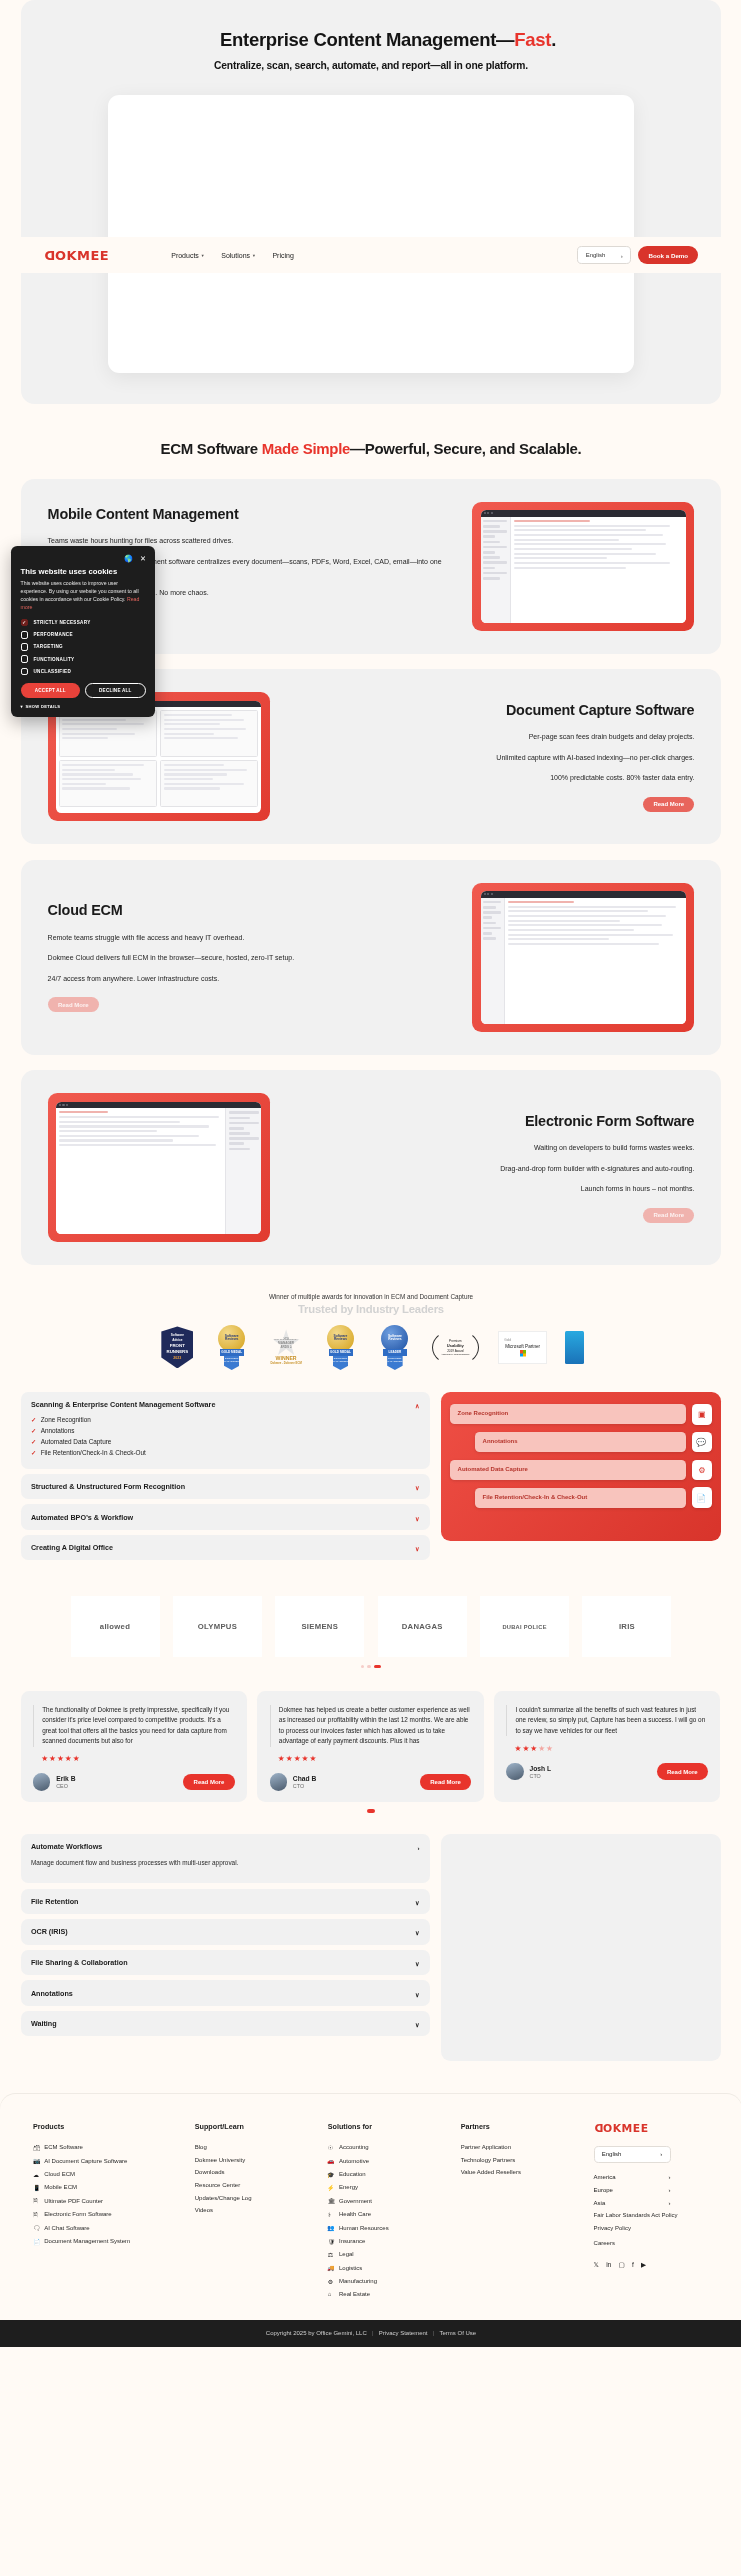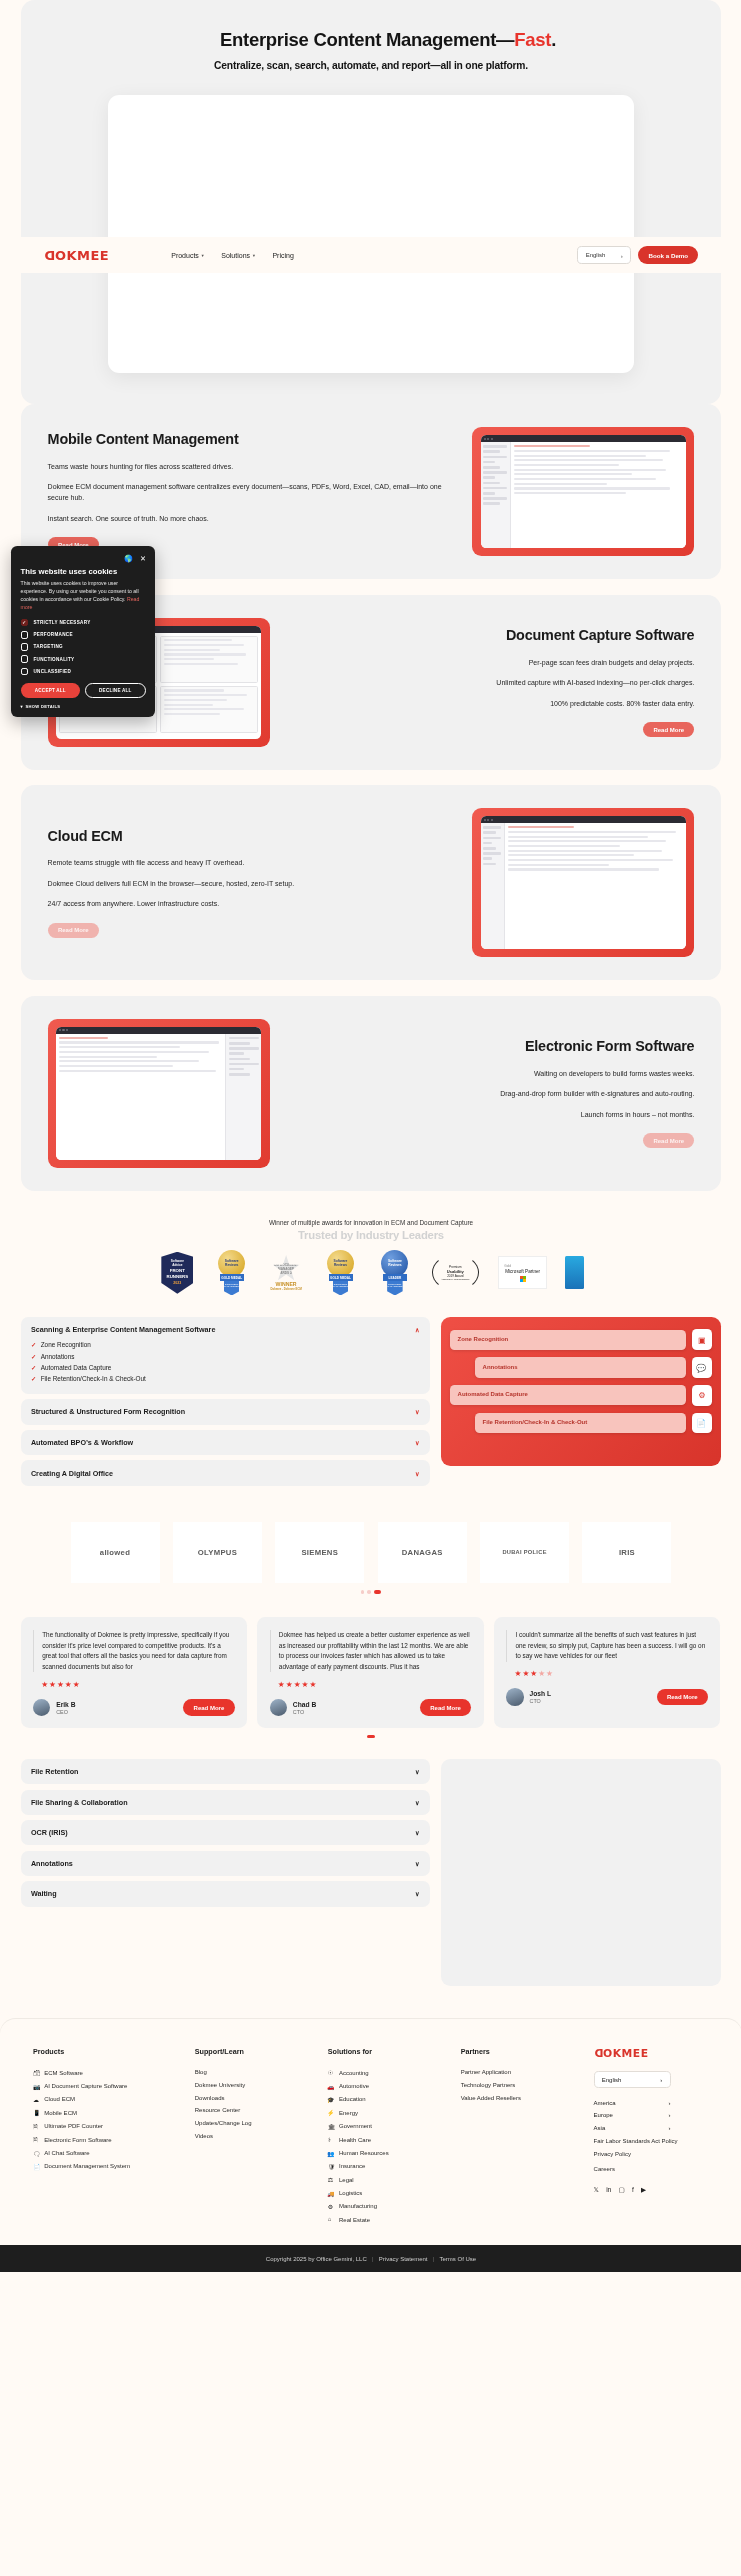--- a/index.html
+++ b/index.html
@@ -264,21 +264,21 @@
     align-items: flex-start;
   }
   .acc-col { flex: 1 1 56%; }
   .acc-item {
     background: #f1f1f1;
     border-radius: 7.2px;
     margin-bottom: 5.2px;
     padding: 8.2px 10.3px;
   }
   .acc-head {
-    display: flex; align-items: center; justify-content: space-between;
+    display: flex; align-items: flex-end; justify-content: space-between;
     font-size: 7.2px; font-weight: 700; cursor: pointer;
   }
   .acc-chev { color: #d9342b; font-size: 6.2px; }
   .acc-list { margin-top: 7.2px; }
   .acc-li { display: flex; align-items: center; gap: 4.6px; font-size: 6.4px; margin-bottom: 4.1px; }
   .tick { color: #d9342b; font-size: 6.2px; font-weight: 700; }
   .acc-body-text { margin-top: 8.2px; font-size: 6.4px; color: #2a2a2a; }
 
   .acc-visual {
     flex: 0 0 40%;
@@ -462,20 +462,23 @@
     </div>
     <div class="nav-right">
       <div class="lang-pill">
         <span>English</span>
         <span class="chev">›</span>
       </div>
       <button class="demo-btn">Book a Demo</button>
     </div>
   </div>
 
+  <div class="section-title">
+    <span>ECM Software </span><span class="accent">Made Simple</span><span>—Powerful, Secure, and Scalable.</span>
+  </div>
 
   <div class="feature">
     <div class="feature-text">
       <h2>Mobile Content Management</h2>
       <p>Teams waste hours hunting for files across scattered drives.</p>
       <p>Dokmee ECM document management software centralizes every document—scans, PDFs, Word, Excel, CAD, email—into one secure hub.</p>
       <p>Instant search. One source of truth. No more chaos.</p>
       <button class="read-more">Read More</button>
     </div>
     <div class="shot">
@@ -855,38 +858,45 @@
       </div>
     </div>
   </div>
   <div class="dots">
     <span class="dot active"></span>
   </div>
 
   <div class="acc-section" style="margin-top:20.6px">
     <div class="acc-col">
 
+      <div class="acc-item" style="padding-bottom:17.5px">
+        <div class="acc-head">
+          <span>Automate Workflows</span>
+          <span class="acc-chev" style="color:#222">›</span>
+        </div>
+        <div class="acc-body-text">Manage document flow and business processes with multi-user approval.</div>
+      </div>
 
       <div class="acc-item">
         <div class="acc-head">
           <span>File Retention</span>
           <span class="acc-chev" style="color:#222">∨</span>
         </div>
       </div>
 
       <div class="acc-item">
         <div class="acc-head">
-          <span>File Sharing &amp; Collaboration</span>
+          <span>OCR (IRIS)</span>
           <span class="acc-chev" style="color:#222">∨</span>
         </div>
       </div>
 
       <div class="acc-item">
         <div class="acc-head">
-          <span>OCR (IRIS)</span>
+          <span>File Sharing &amp; Collaboration</span>
           <span class="acc-chev" style="color:#222">∨</span>
         </div>
       </div>
 
       <div class="acc-item">
         <div class="acc-head">
           <span>Annotations</span>
           <span class="acc-chev" style="color:#222">∨</span>
         </div>
       </div>

